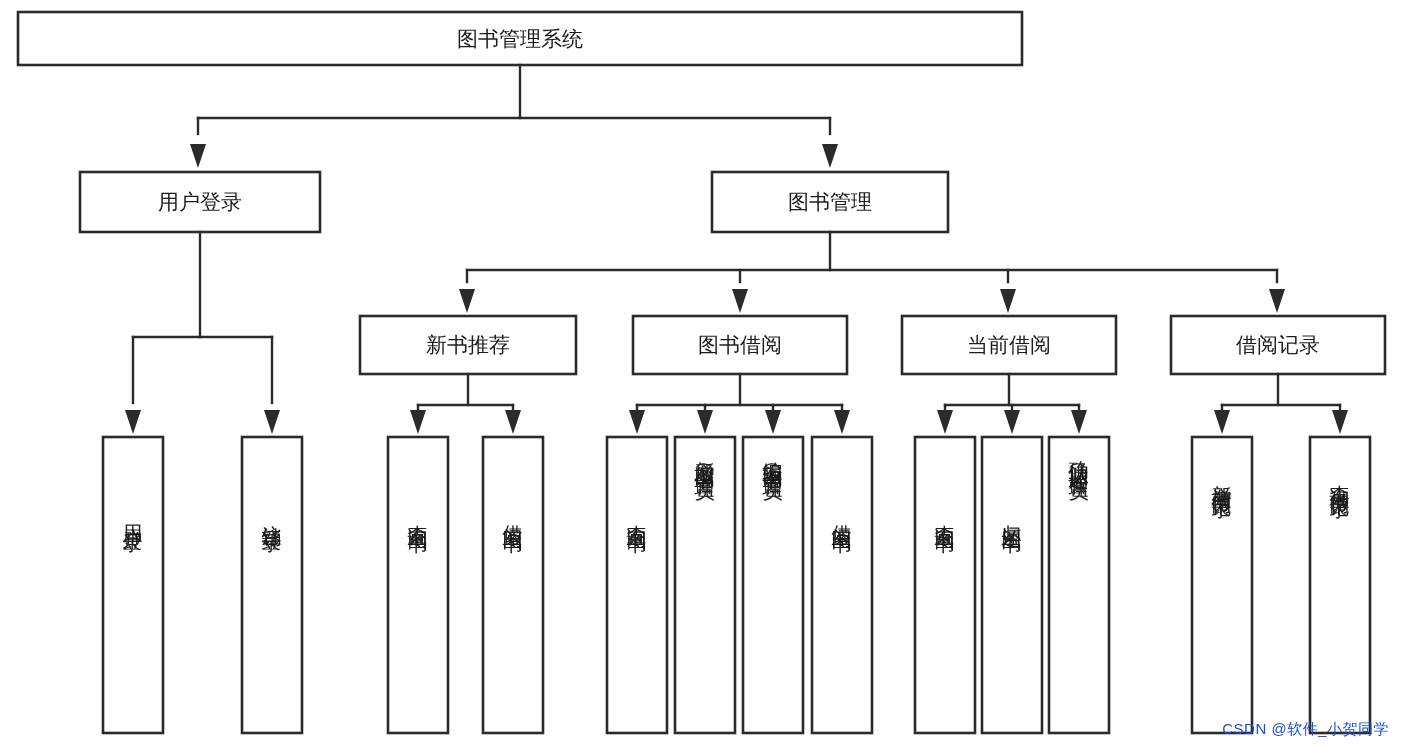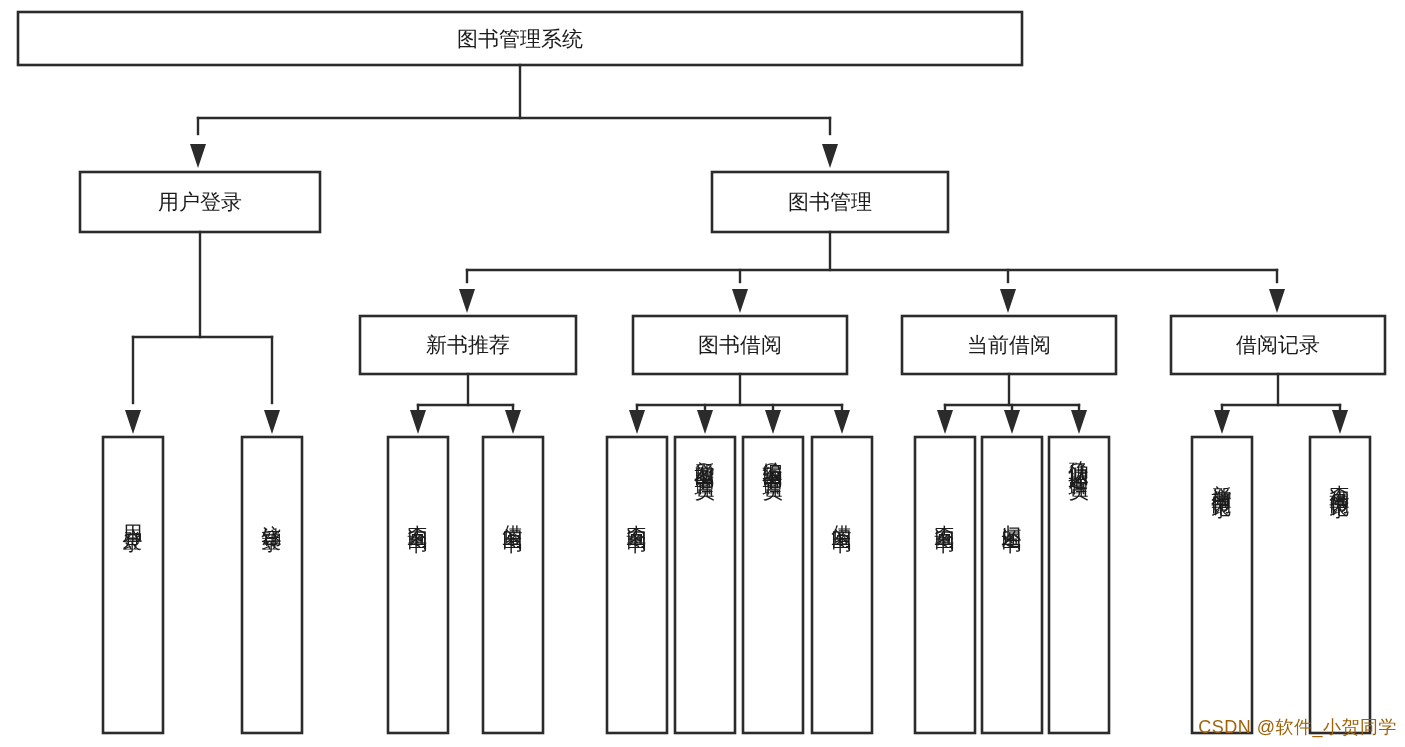--- a/index.html
+++ b/index.html
@@ -59,25 +59,25 @@
     text-orientation: upright;
     font-family: "Liberation Sans", "DejaVu Sans", sans-serif;
     font-size: 20px;
     line-height: 1.0;
     color: #1b1b1b;
     letter-spacing: 3px;
     white-space: nowrap;
   }
   .watermark {
     position: absolute;
-    right: 8px;
+    right: 16px;
     bottom: 8px;
     font-family: "Liberation Sans", "DejaVu Sans", sans-serif;
-    font-size: 18px;
-    color: #a16207;
+    font-size: 15px;
+    color: #1d4ed8;
     white-space: nowrap;
     letter-spacing: 0.5px;
   }
 </style>
 </head>
 <body>
 
 <div id="diagram-root">
 
   <svg id="tree-svg" viewBox="0 0 1405 747">

